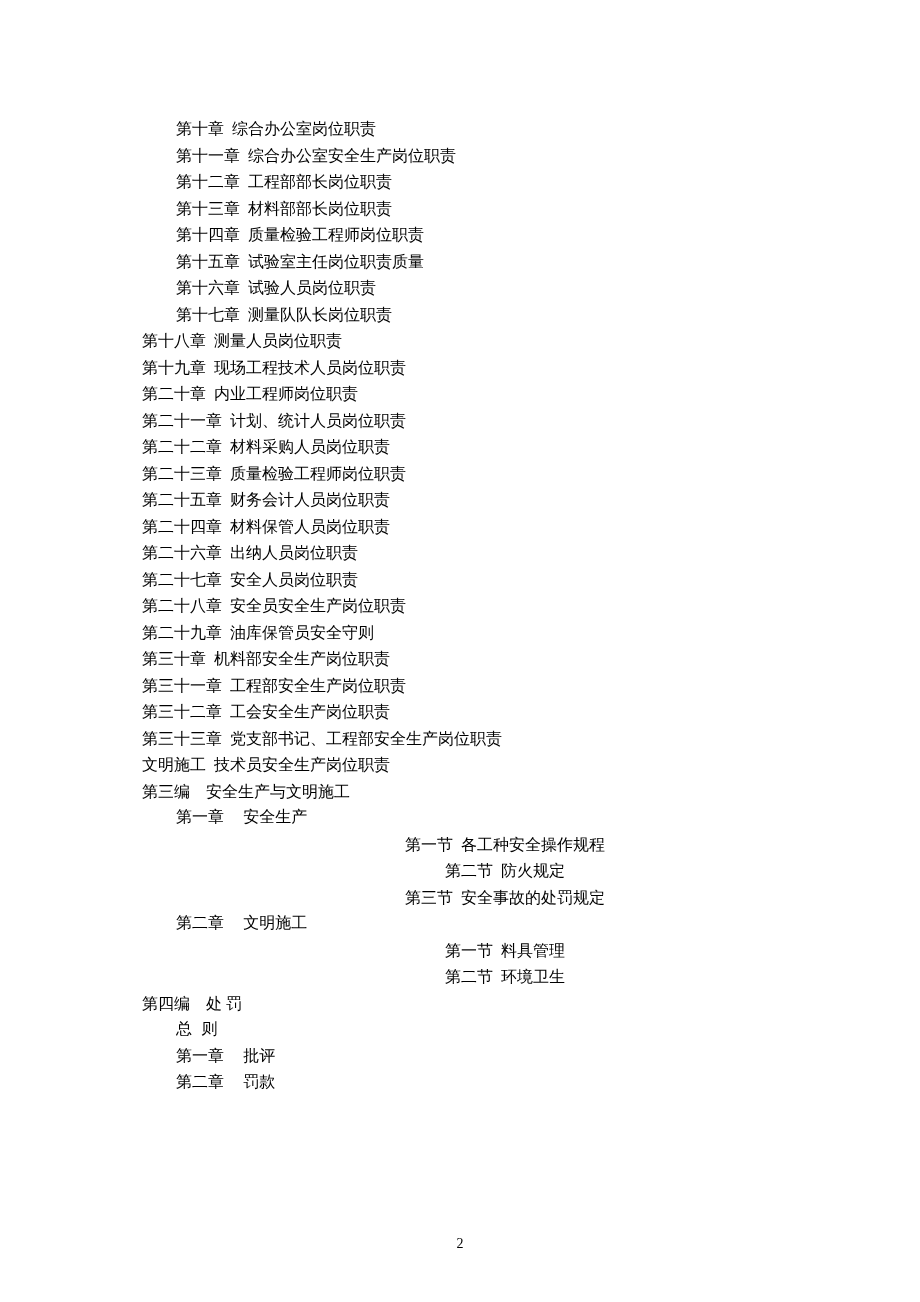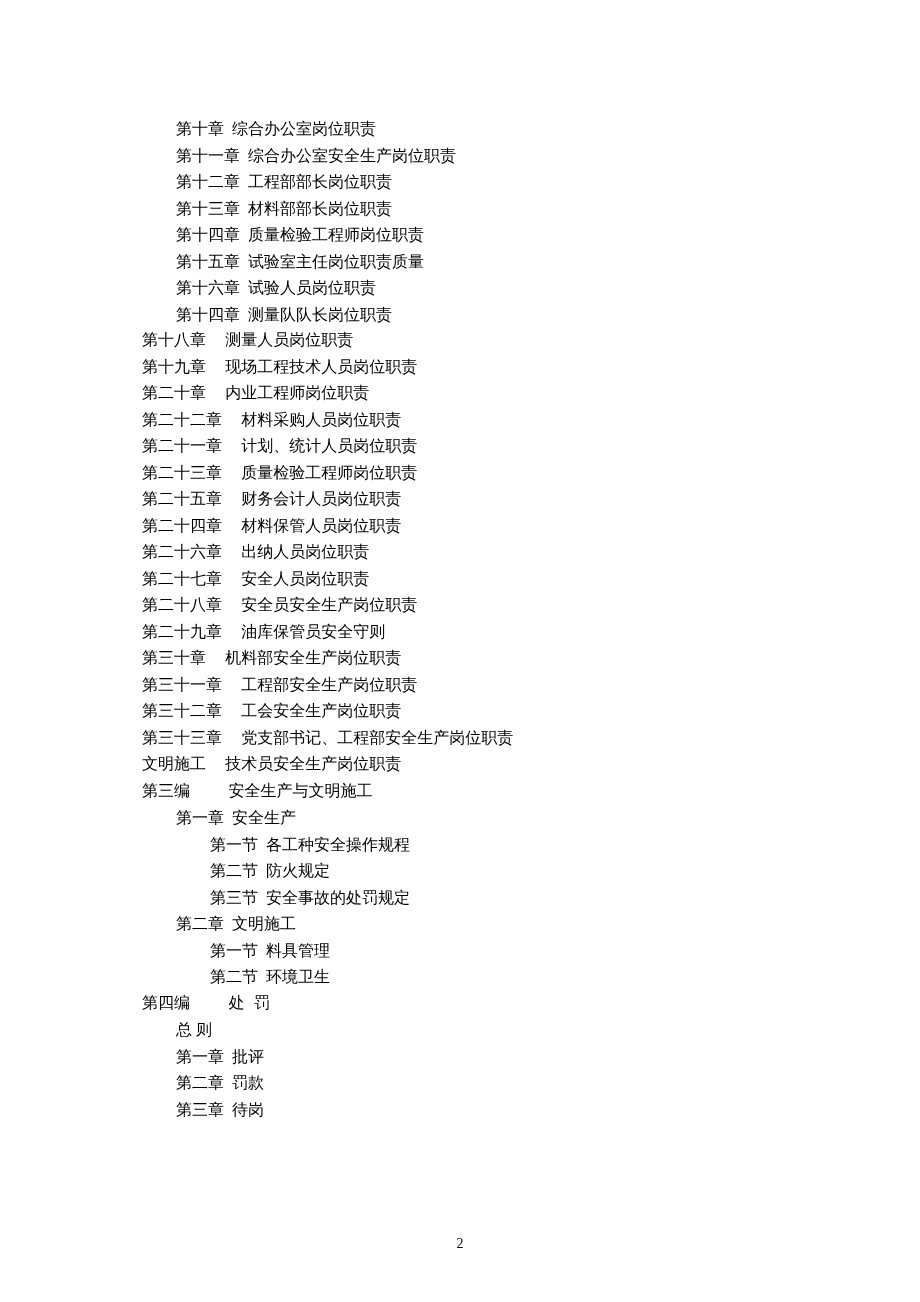--- a/index.html
+++ b/index.html
@@ -15,49 +15,49 @@
     }
     .content {
       padding-top: 116px;
       padding-left: 142px;
       padding-right: 120px;
       line-height: 26.5px;
     }
     .line {
       white-space: pre;
     }
-    .indent-0 { padding-left: 0; font-family: Liberation Mono, monospace; }
+    .indent-0 { padding-left: 0; }
     .indent-1 { padding-left: 34px; }
-    .indent-2 { padding-left: 34px; }
-    .indent-3 { padding-left: 68px; }
+    .indent-2 { padding-left: 34px; font-family: Liberation Mono, monospace; }
+    .indent-3 { padding-left: 68px; text-align: center; }
     .page-number {
       position: absolute;
       bottom: 50px;
       width: 100%;
       text-align: center;
       font-size: 14px;
     }
   </style>
 </head>
 <body>
 
 <div class="content">
 <div class="line indent-1">第十章  综合办公室岗位职责</div>
     <div class="line indent-1">第十一章  综合办公室安全生产岗位职责</div>
     <div class="line indent-1">第十二章  工程部部长岗位职责</div>
     <div class="line indent-1">第十三章  材料部部长岗位职责</div>
     <div class="line indent-1">第十四章  质量检验工程师岗位职责</div>
     <div class="line indent-1">第十五章  试验室主任岗位职责质量</div>
     <div class="line indent-1">第十六章  试验人员岗位职责</div>
-    <div class="line indent-1">第十四章  测量队队长岗位职责</div>
+    <div class="line indent-1">第十七章  测量队队长岗位职责</div>
     <div class="line indent-0">第十八章  测量人员岗位职责</div>
     <div class="line indent-0">第十九章  现场工程技术人员岗位职责</div>
     <div class="line indent-0">第二十章  内业工程师岗位职责</div>
+    <div class="line indent-0">第二十一章  计划、统计人员岗位职责</div>
     <div class="line indent-0">第二十二章  材料采购人员岗位职责</div>
-    <div class="line indent-0">第二十一章  计划、统计人员岗位职责</div>
     <div class="line indent-0">第二十三章  质量检验工程师岗位职责</div>
     <div class="line indent-0">第二十五章  财务会计人员岗位职责</div>
     <div class="line indent-0">第二十四章  材料保管人员岗位职责</div>
     <div class="line indent-0">第二十六章  出纳人员岗位职责</div>
     <div class="line indent-0">第二十七章  安全人员岗位职责</div>
     <div class="line indent-0">第二十八章  安全员安全生产岗位职责</div>
     <div class="line indent-0">第二十九章  油库保管员安全守则</div>
     <div class="line indent-0">第三十章  机料部安全生产岗位职责</div>
     <div class="line indent-0">第三十一章  工程部安全生产岗位职责</div>
     <div class="line indent-0">第三十二章  工会安全生产岗位职责</div>
@@ -68,16 +68,15 @@
     <div class="line indent-3">第一节  各工种安全操作规程</div>
     <div class="line indent-3">第二节  防火规定</div>
     <div class="line indent-3">第三节  安全事故的处罚规定</div>
     <div class="line indent-2">第二章  文明施工</div>
     <div class="line indent-3">第一节  料具管理</div>
     <div class="line indent-3">第二节  环境卫生</div>
     <div class="line indent-0">第四编    处 罚</div>
     <div class="line indent-2">总 则</div>
     <div class="line indent-2">第一章  批评</div>
     <div class="line indent-2">第二章  罚款</div>
-    <div class="line indent-2">第三章  待岗</div>
   </div>
 
 <div class="page-number">2</div>
 
 </body></html>

